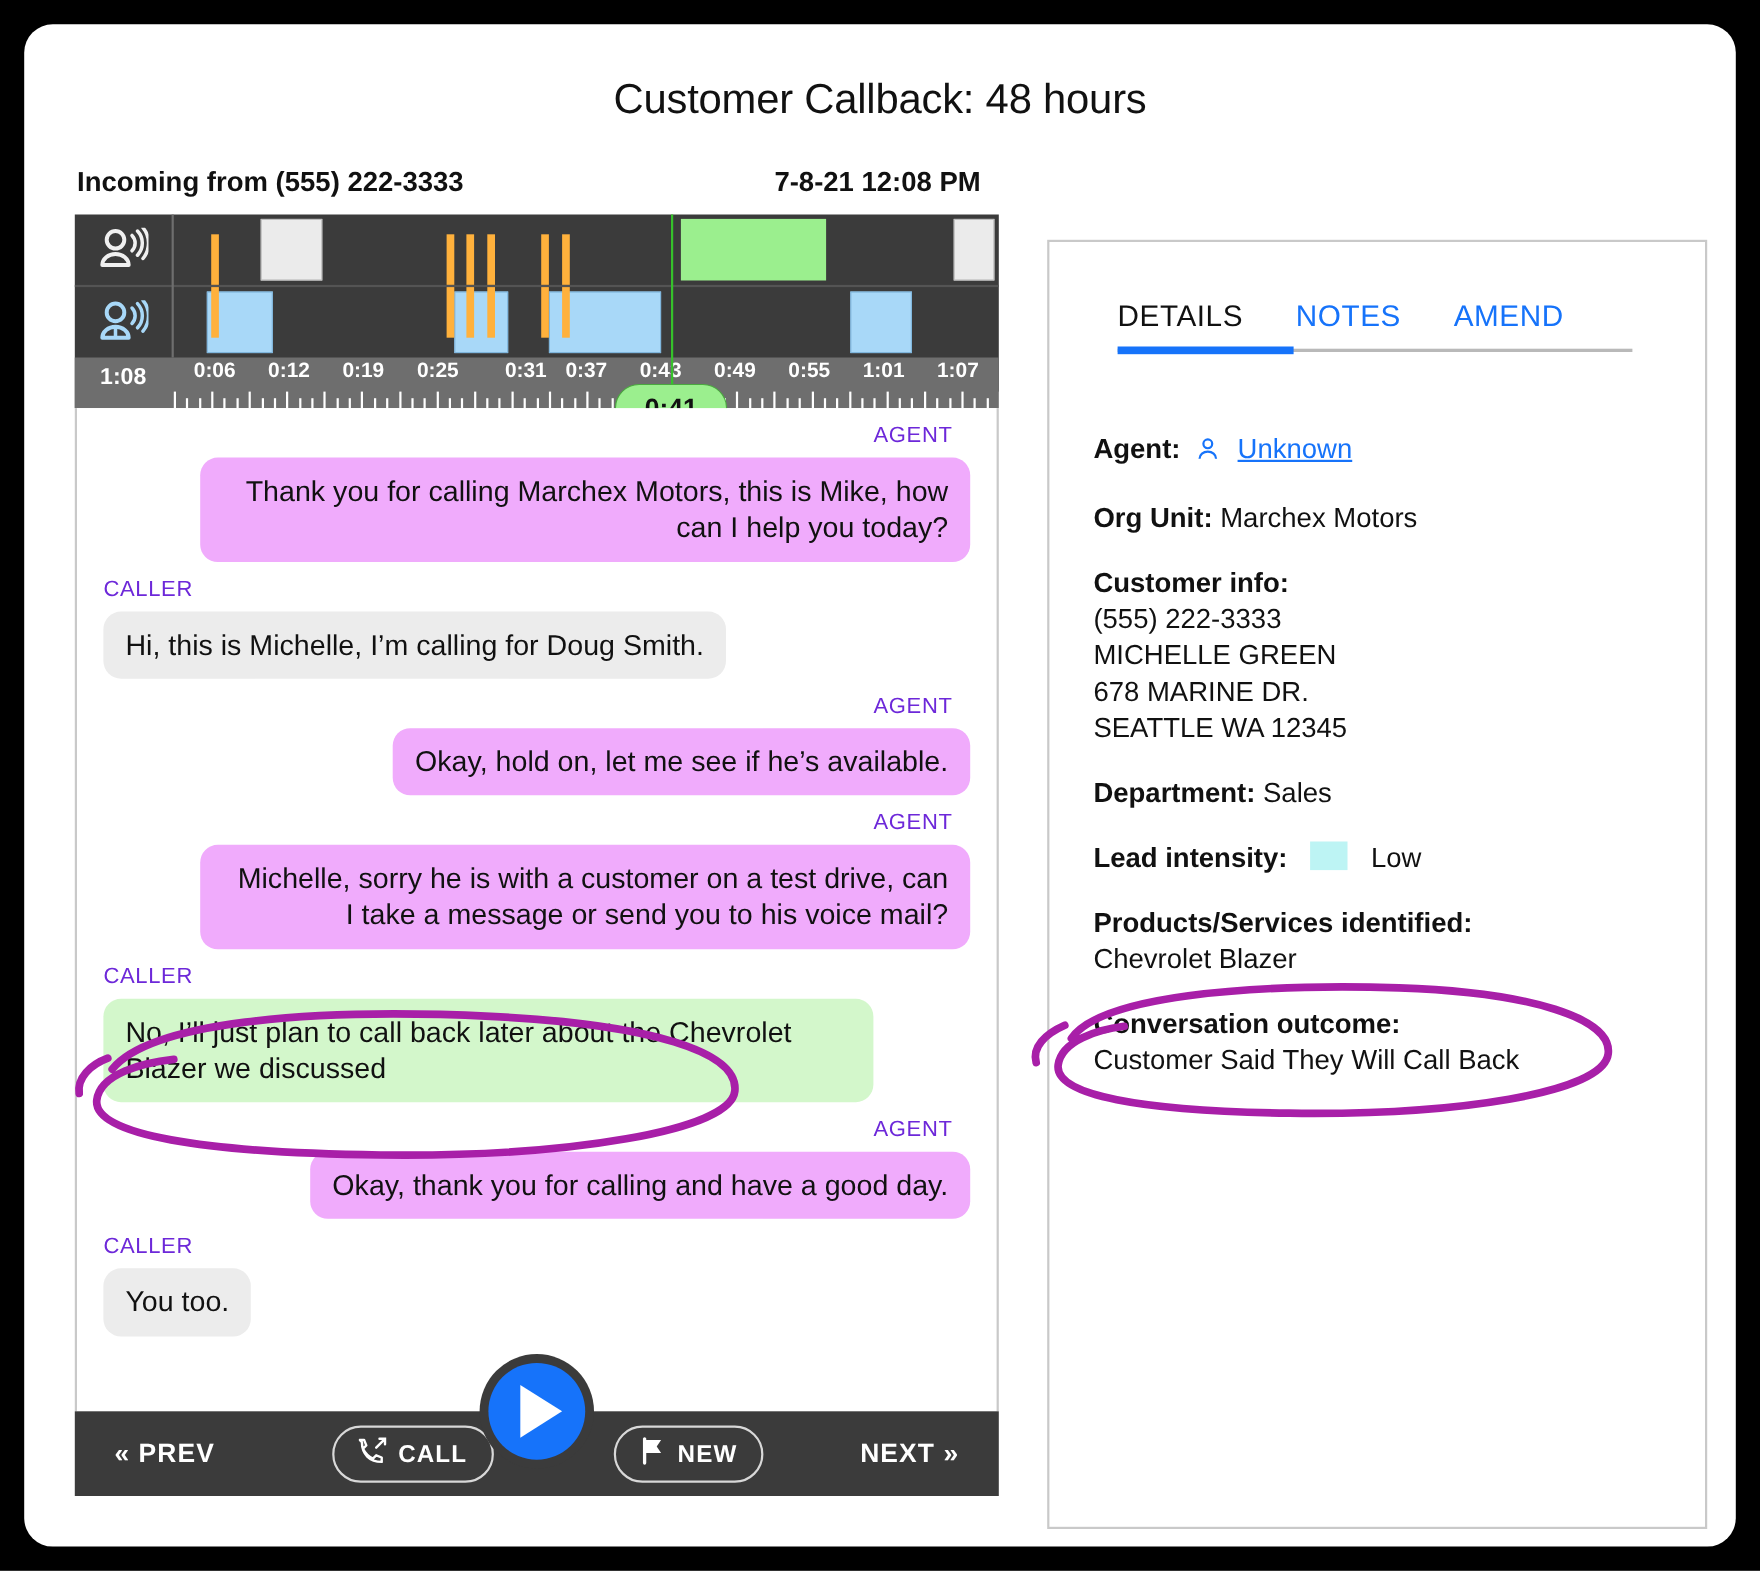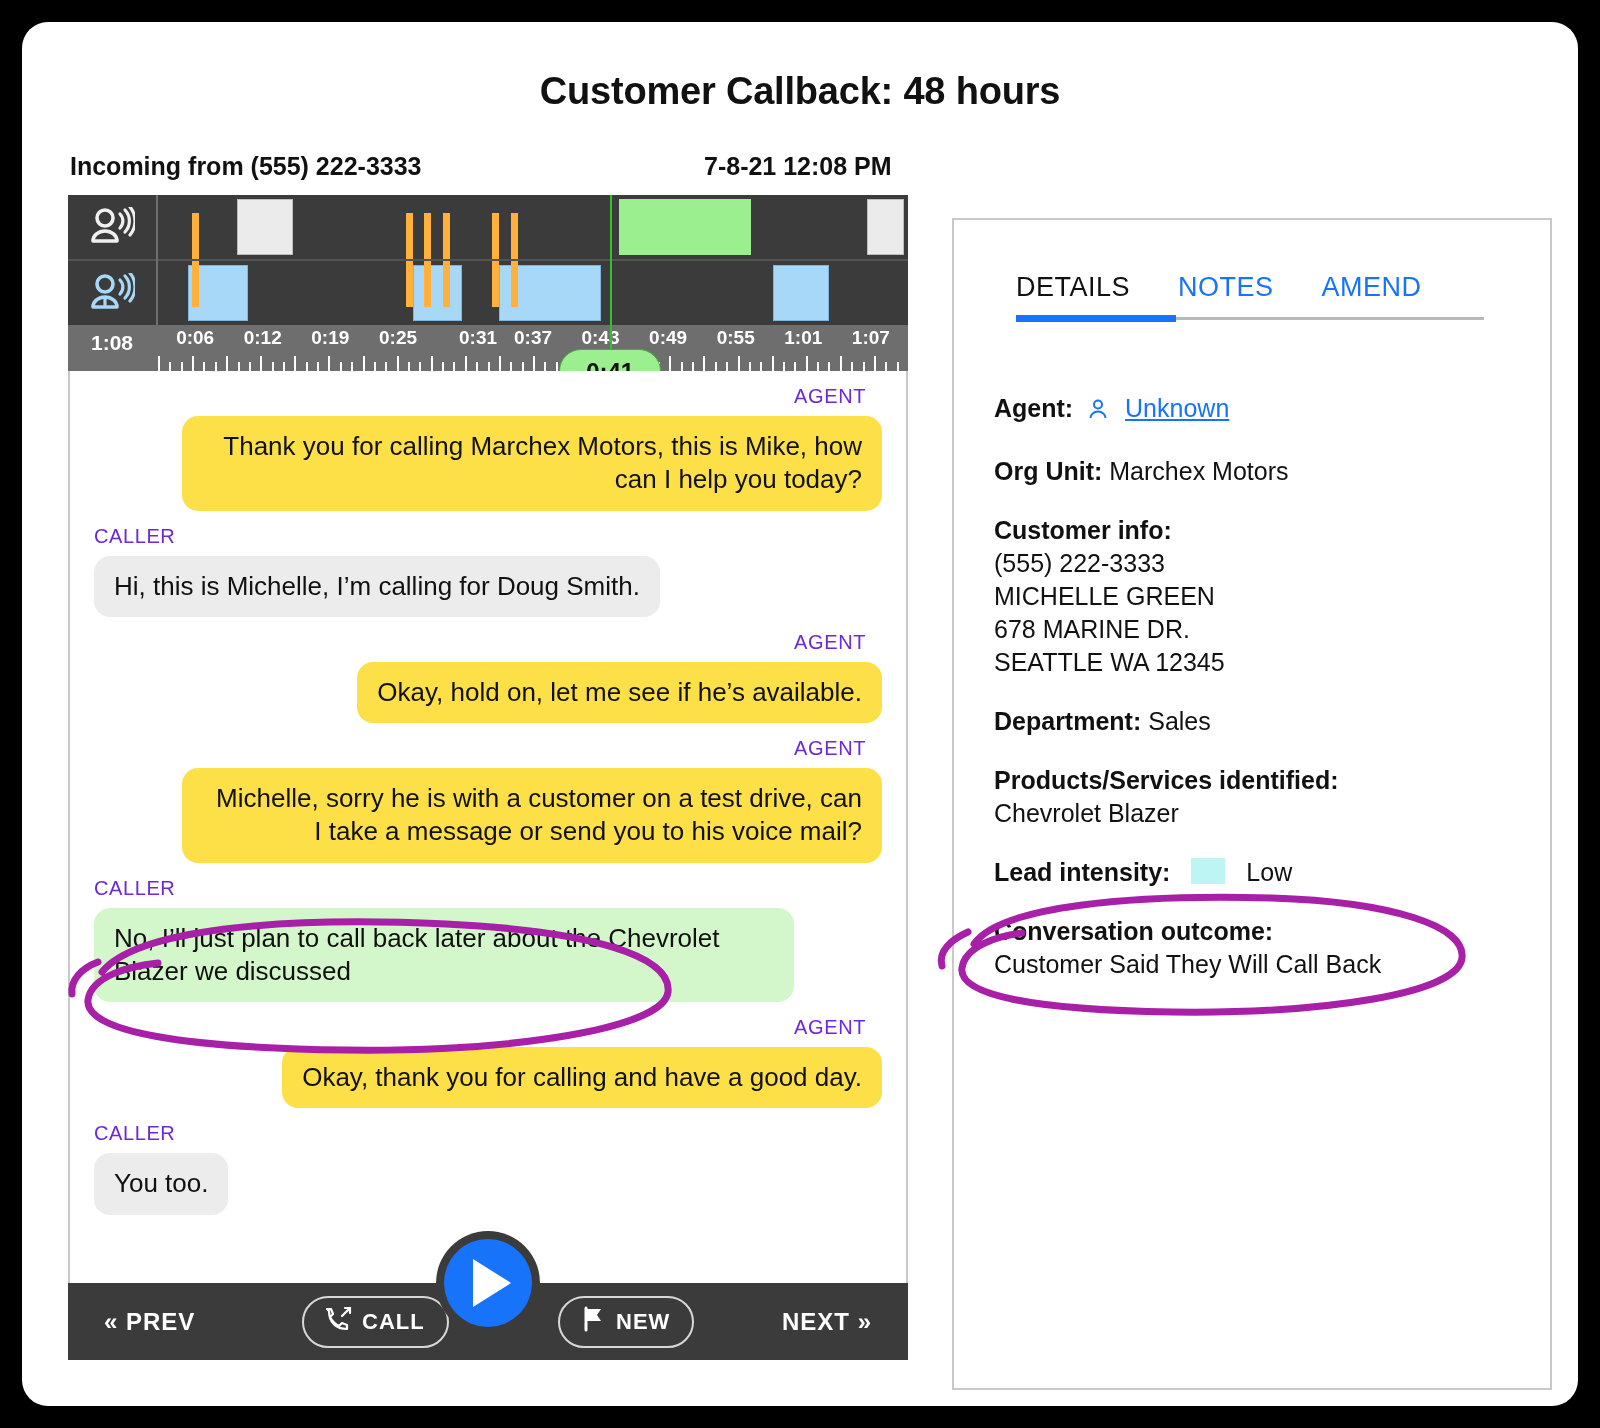--- a/index.html
+++ b/index.html
@@ -9,21 +9,21 @@
     font-family:"Liberation Sans", sans-serif;
     overflow:hidden;
   }
   .frame{
     position:absolute;left:22px;top:22px;width:1556px;height:1384px;
     background:#fff;border-radius:26px;
   }
   
   .page-title{
     position:absolute;top:48px;left:0;width:100%;
-    text-align:center;font-size:38px;font-weight:bold;color:#111;
+    text-align:center;font-size:38px;font-weight:normal;color:#111;
     letter-spacing:-0.2px;
   }
   .subhead-left{
     position:absolute;top:130px;left:48px;
     font-size:25px;font-weight:bold;color:#111;
   }
   .subhead-right{
     position:absolute;top:130px;left:682px;
     font-size:25px;font-weight:bold;color:#111;
   }
@@ -87,21 +87,21 @@
   .msg .who{
     font-size:20px;color:#6d28d9;letter-spacing:0.6px;margin:14px 16px 8px 0;
   }
   .msg.agent .who{text-align:right;}
   .msg.caller .who{text-align:left;}
   .bubble{
     display:inline-block;max-width:660px;border-radius:16px;
     padding:14px 20px;font-size:26px;line-height:1.28;color:#111;
   }
   .msg.agent{text-align:right;}
-  .msg.agent .bubble{background:#fde047;text-align:right;}
+  .msg.agent .bubble{background:#f0abfc;text-align:right;}
   .msg.caller{text-align:left;}
   .msg.caller .bubble{background:#ececec;text-align:left;}
   .msg.caller .bubble.hl{background:#d3f7cb;}
 
   
   .controls{
     position:absolute;left:0;top:1088px;width:840px;height:77px;background:#3b3b3b;
     display:flex;align-items:center;
   }
   .ctrl-text{
@@ -399,28 +399,28 @@
         <div>678 MARINE DR.</div>
         <div>SEATTLE WA 12345</div>
       </div>
 
       <div class="drow">
         <b>Department:</b>
         <span>Sales</span>
       </div>
 
       <div class="drow">
-        <div><b>Products/Services identified:</b></div>
-        <div>Chevrolet Blazer</div>
-      </div>
-
-      <div class="drow">
         <b>Lead intensity:</b>
         <span class="lead-sw"></span>
         <span>Low</span>
+      </div>
+
+      <div class="drow">
+        <div><b>Products/Services identified:</b></div>
+        <div>Chevrolet Blazer</div>
       </div>
 
       <div class="drow">
         <div><b>Conversation outcome:</b></div>
         <div>Customer Said They Will Call Back</div>
       </div>
 
     </div>
   </div>
 

